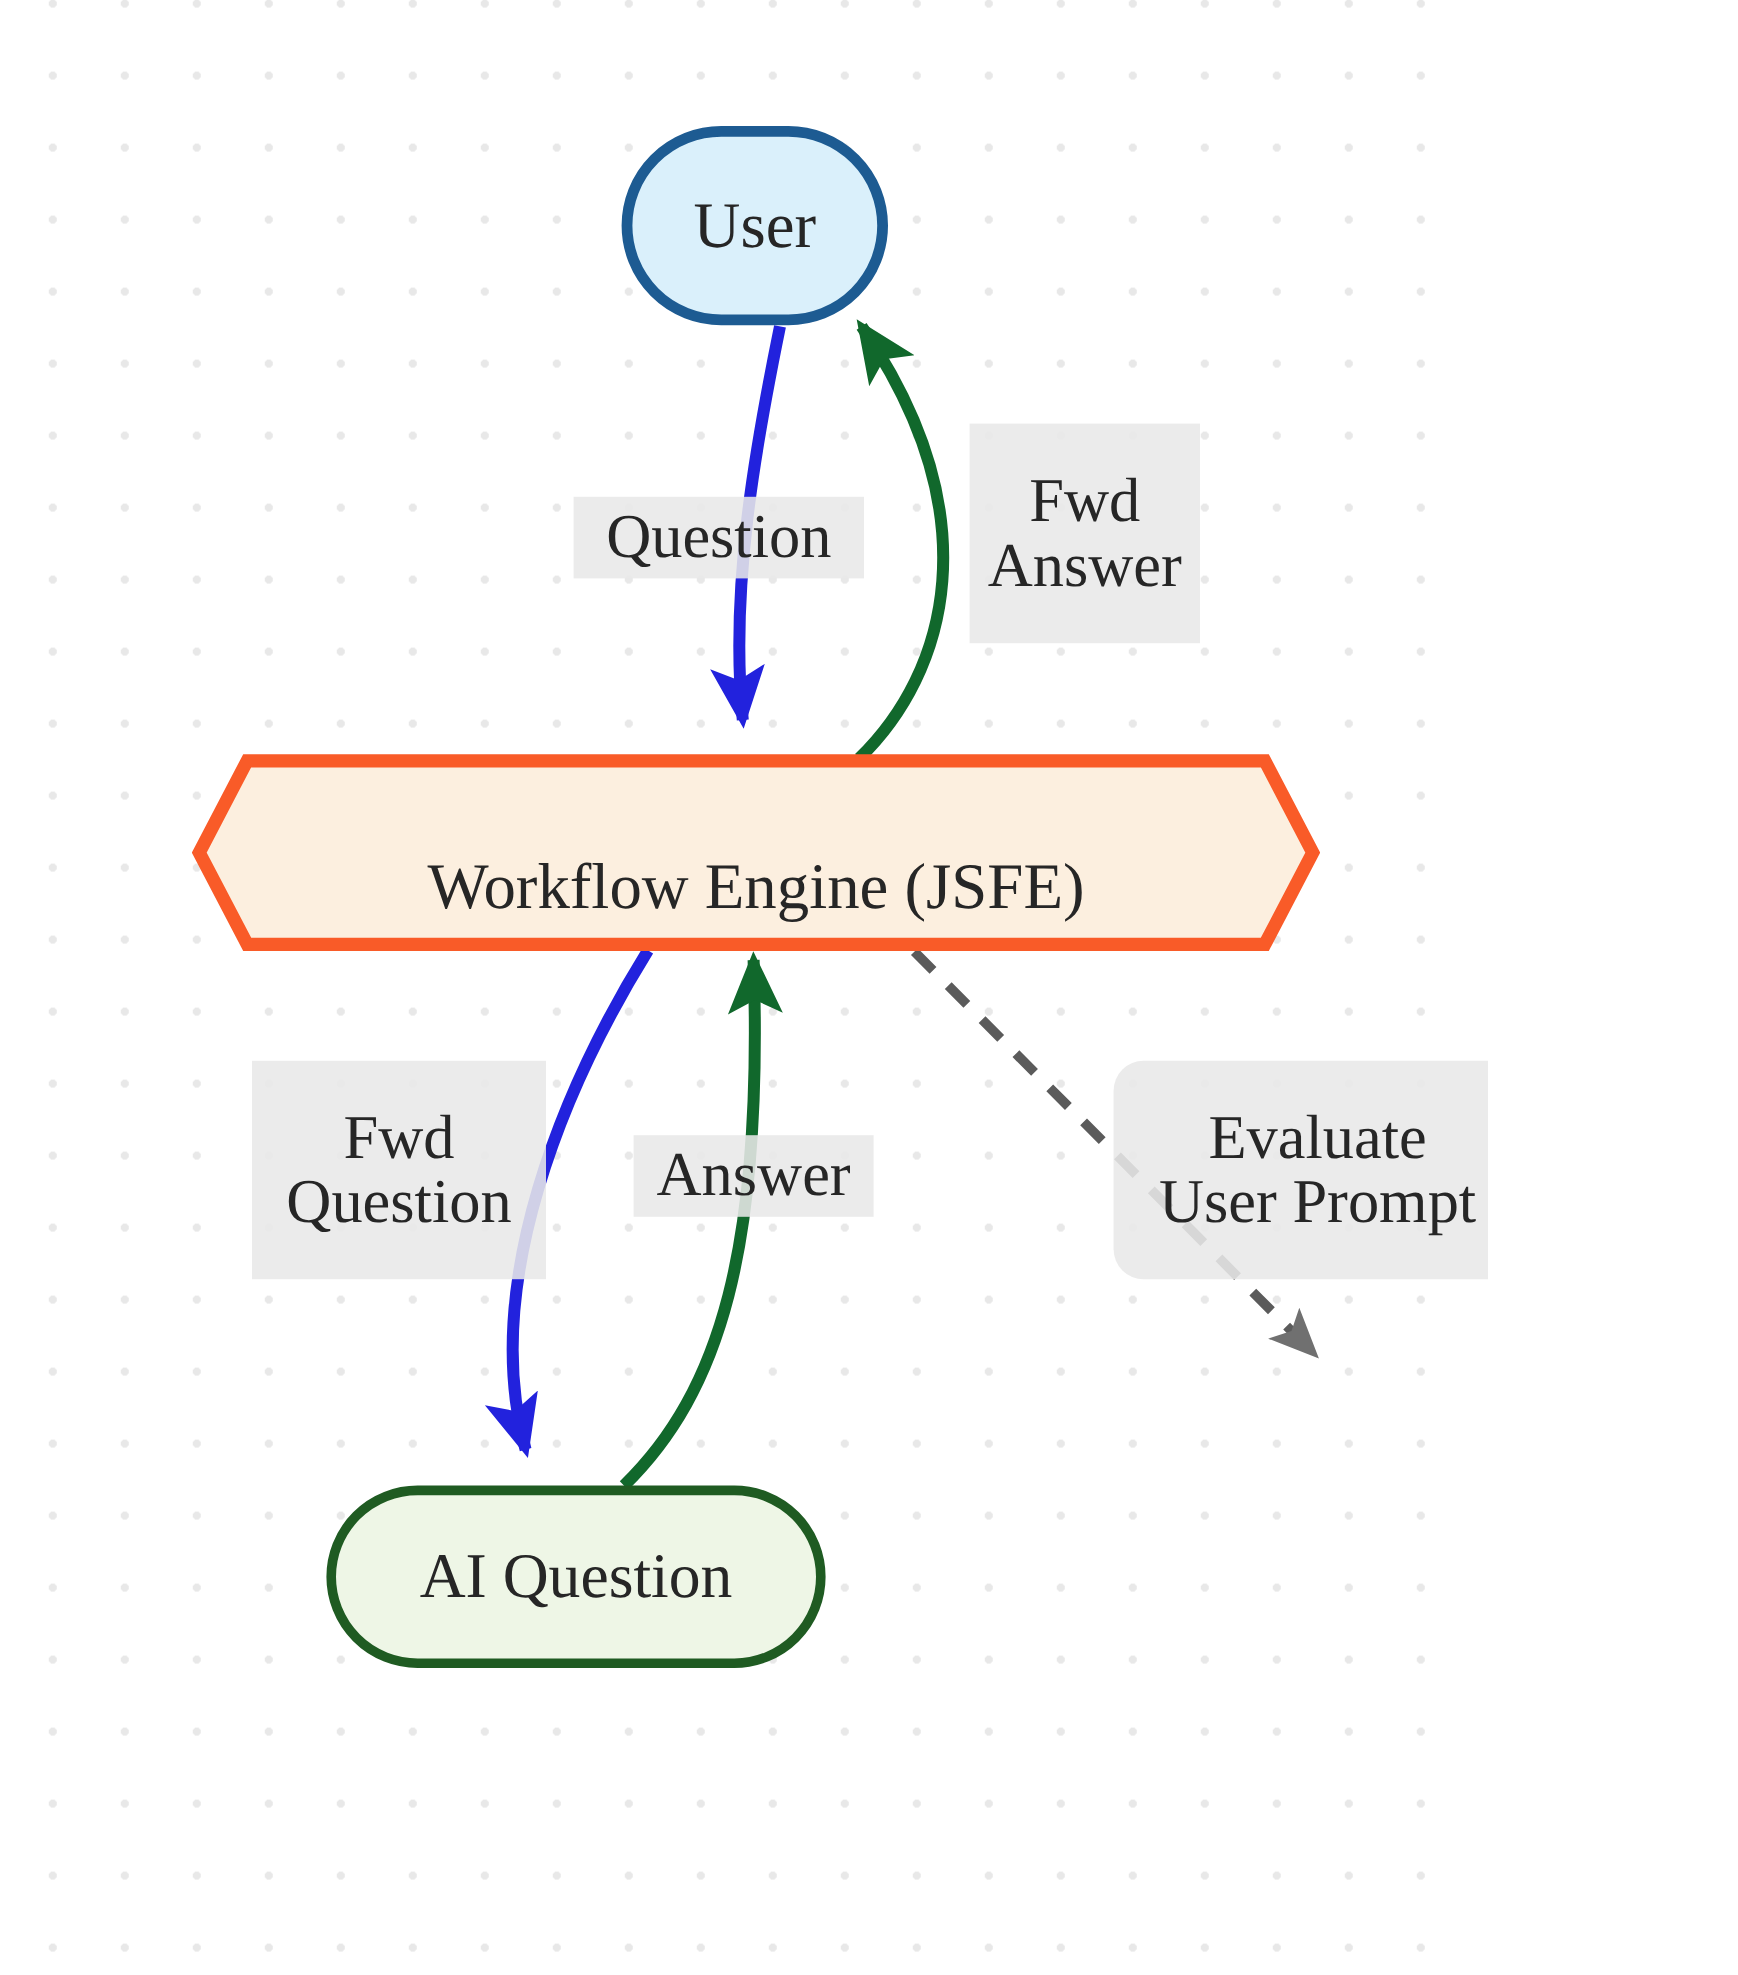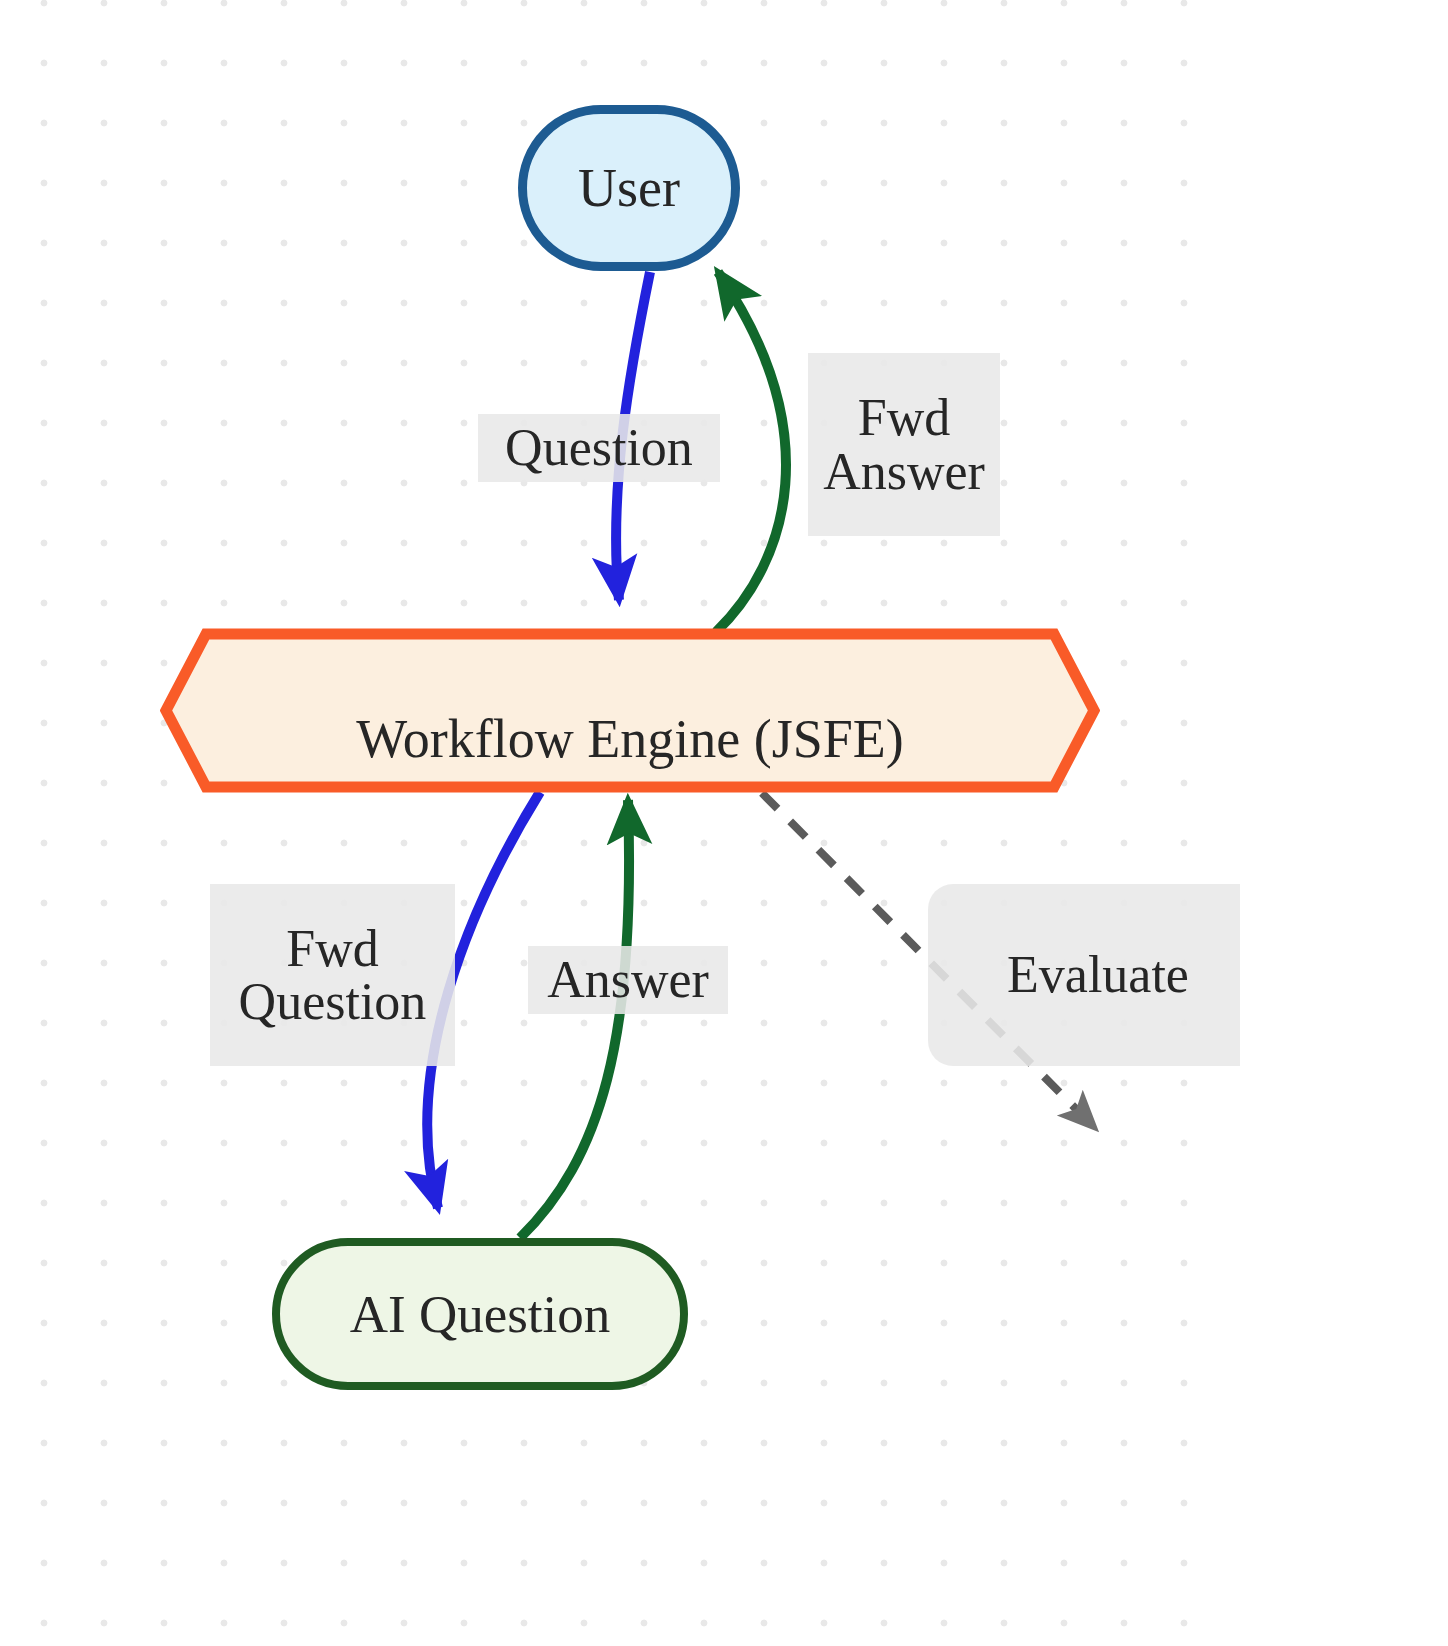--- a/index.html
+++ b/index.html
@@ -165,16 +165,17 @@
       <span class="ln">Fwd</span>
       <span class="ln">Question</span>
     </div>
 
     <div id="lbl-answer" class="edge-label">
       <span class="ln">Answer</span>
     </div>
 
     <div id="lbl-eval" class="edge-label">
       <span class="ln">Evaluate</span>
+      <span class="ln">User Prompt</span>
     </div>
 
   </div>
 </div>
 
 </body></html>

